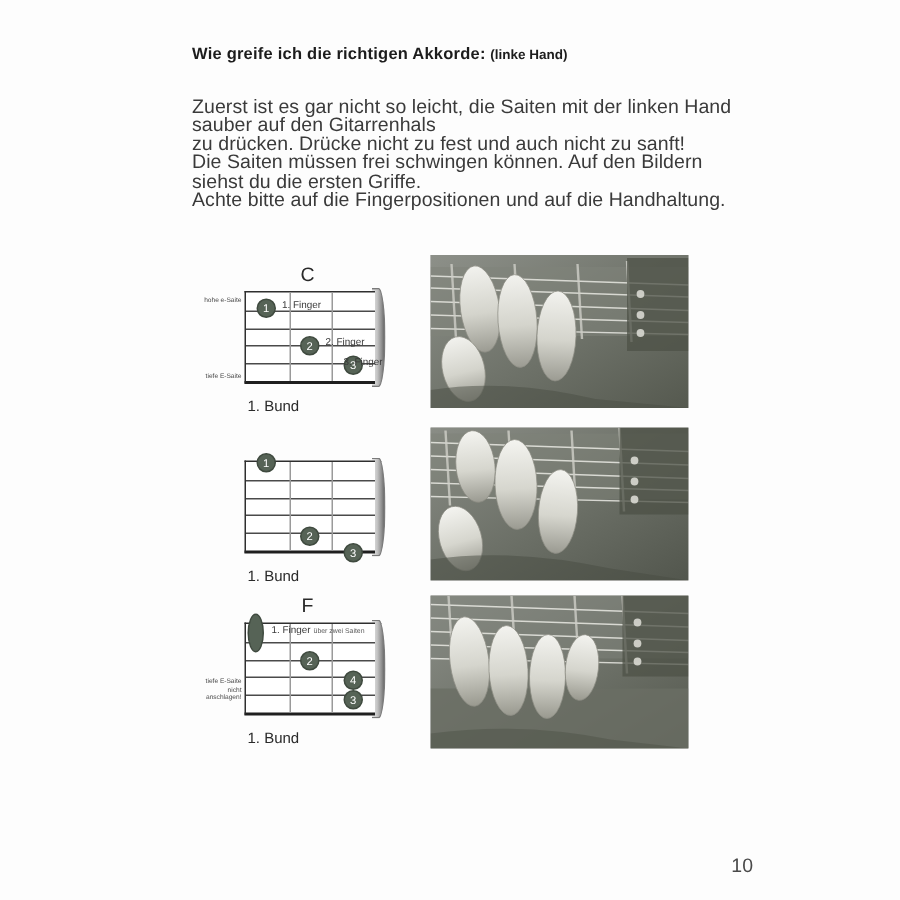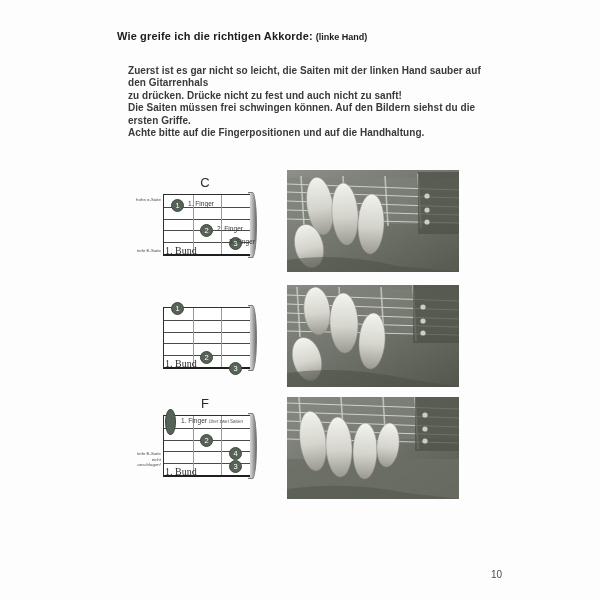--- a/index.html
+++ b/index.html
@@ -16,46 +16,45 @@
   }
   .page {
     position: absolute;
     inset: 0;
     background: #fdfdfd;
   }
 
   
   .heading {
     position: absolute;
-    left: 117px;
+    left: 128px;
     top: 26px;
     white-space: nowrap;
   }
   .heading-main {
     font-size: 11px;
     font-weight: bold;
     color: #1c1c1c;
     letter-spacing: 0.15px;
   }
   .heading-sub {
     font-size: 9px;
     font-weight: bold;
     color: #1c1c1c;
     margin-left: 3px;
   }
 
   
   .para {
     position: absolute;
     color: #3a3a3a;
-    font-size: 10px;
+    font-size: 13px;
     line-height: 12.4px;
     white-space: pre-line;
     letter-spacing: 0.05px;
-    font-weight: bold;
   }
   .para-intro {
     left: 128px;
     top: 65px;
     width: 370px;
   }
   .para-outro {
     left: 128px;
     top: 509px;
     width: 370px;
@@ -189,24 +188,23 @@
     line-height: 5.6px;
     white-space: pre-line;
     width: 32px;
     right: 119px;
   }
 
   
   .bund {
     position: absolute;
     left: 35px;
-    top: 70px;
+    top: 91px;
     font-size: 10px;
     color: #2a2a2a;
-    font-family: Liberation Serif, serif;
   }
 
   
   .photo {
     position: absolute;
     left: 287px;
     width: 172px;
     height: 102px;
     overflow: hidden;
     background: #7c7f78;
@@ -214,21 +212,21 @@
   .photo.p1 { top: 170px; }
   .photo.p2 { top: 285px; }
   .photo.p3 { top: 397px; }
   .photo svg { display: block; }
 
   
   .page-number {
     position: absolute;
     right: 98px;
     top: 569px;
-    font-size: 10px;
+    font-size: 13px;
     color: #4a4a4a;
   }
 </style>
 </head>
 <body>
 
 <div class="page">
 
   <div class="heading">
     <span class="heading-main">Wie greife ich die richtigen Akkorde:</span><span class="heading-sub">(linke Hand)</span>

